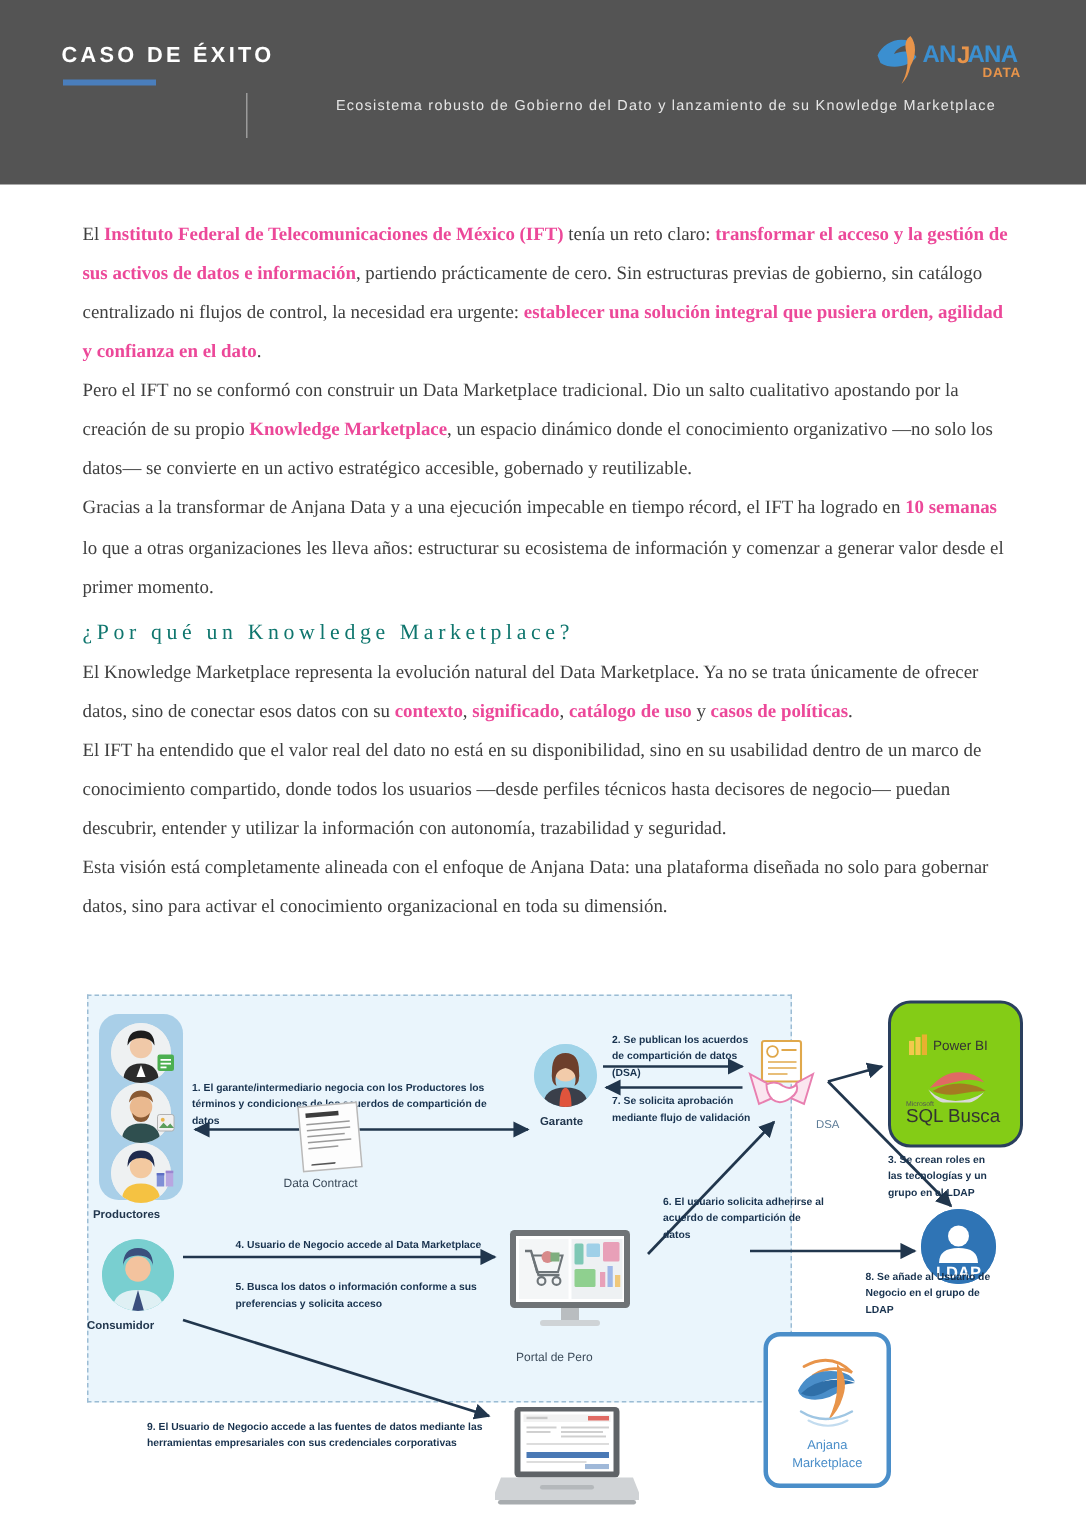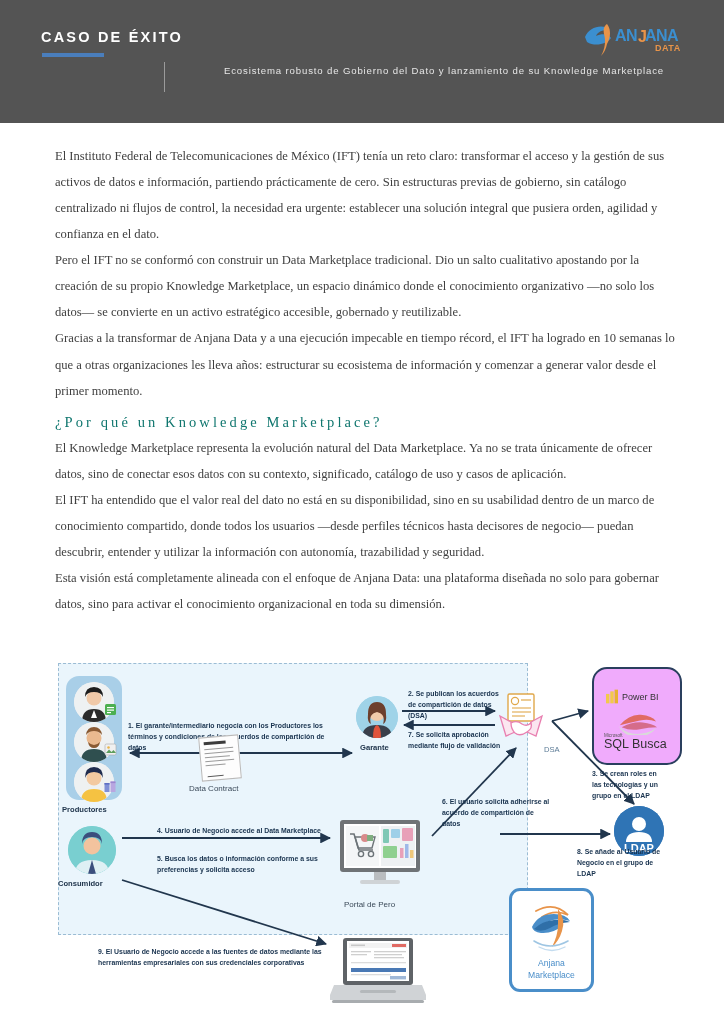--- a/index.html
+++ b/index.html
@@ -45,21 +45,21 @@
   .logo{position:absolute; right:37px; top:20px; width:104px; height:38px;}
   .logo svg{display:block;}
 
   
   .content{position:absolute; left:0; top:123px; width:724px;}
   .para{
     margin:0; padding:0 48px 0 55px;
     font-size:12.6px; line-height:2.07;
     color:#3f3f3f; text-align:left;
   }
-  .para b{font-weight:normal; color:#404040;}
+  .para b{font-weight:bold; color:#ec4899;}
   .p1{padding-top:20px;}
   .section-head{
     margin:0; padding:10px 55px 4px 55px;
     font-family:Liberation Serif, serif;
     font-size:14.5px; font-weight:normal;
     letter-spacing:3.1px;
     color:#0f766e;
   }
 
   
@@ -112,21 +112,21 @@
   
   .garante{
     left:356px; top:48px; width:42px; height:42px; border-radius:50%;
     background:#9fd3e8; overflow:hidden;
   }
   
   .dsa{left:497px; top:44px; width:48px; height:48px;}
   
   .techcard{
     left:592px; top:19px; width:86px; height:94px;
-    background:#f0abfc; border:2.2px solid #2a3f5e; border-radius:15px;
+    background:#84cc16; border:2.2px solid #2a3f5e; border-radius:15px;
   }
   
   .ldap{
     left:614px; top:158px; width:50px; height:50px; border-radius:50%;
     background:#2f74b5;
   }
   
   .consumidor{
     left:68px; top:178px; width:48px; height:48px; border-radius:50%;
     background:#79cfd0; overflow:hidden;
@@ -178,21 +178,21 @@
   <div class="content">
 
     <p class="para p1"><span>El </span><b>Instituto Federal de Telecomunicaciones de México (IFT)</b><span> tenía un reto claro: </span><b>transformar el acceso y la gestión de sus activos de datos e información</b><span>, partiendo prácticamente de cero. Sin estructuras previas de gobierno, sin catálogo centralizado ni flujos de control, la necesidad era urgente: </span><b>establecer una solución integral que pusiera orden, agilidad y confianza en el dato</b><span>.</span></p>
 
     <p class="para"><span>Pero el IFT no se conformó con construir un Data Marketplace tradicional. Dio un salto cualitativo apostando por la creación de su propio </span><b>Knowledge Marketplace</b><span>, un espacio dinámico donde el conocimiento organizativo —no solo los datos— se convierte en un activo estratégico accesible, gobernado y reutilizable.</span></p>
 
     <p class="para"><span>Gracias a la transformar de Anjana Data y a una ejecución impecable en tiempo récord, el IFT ha logrado en </span><b>10 semanas</b><span> lo que a otras organizaciones les lleva años: estructurar su ecosistema de información y comenzar a generar valor desde el primer momento.</span></p>
 
     <h2 class="section-head">¿Por qué un Knowledge Marketplace?</h2>
 
-    <p class="para"><span>El Knowledge Marketplace representa la evolución natural del Data Marketplace. Ya no se trata únicamente de ofrecer datos, sino de conectar esos datos con su </span><b>contexto</b><span>, </span><b>significado</b><span>, </span><b>catálogo de uso</b><span> y </span><b>casos de aplicación</b><span>.</span></p>
+    <p class="para"><span>El Knowledge Marketplace representa la evolución natural del Data Marketplace. Ya no se trata únicamente de ofrecer datos, sino de conectar esos datos con su </span><b>contexto</b><span>, </span><b>significado</b><span>, </span><b>catálogo de uso</b><span> y </span><b>casos de políticas</b><span>.</span></p>
 
     <p class="para">El IFT ha entendido que el valor real del dato no está en su disponibilidad, sino en su usabilidad dentro de un marco de conocimiento compartido, donde todos los usuarios —desde perfiles técnicos hasta decisores de negocio— puedan descubrir, entender y utilizar la información con autonomía, trazabilidad y seguridad.</p>
 
     <p class="para">Esta visión está completamente alineada con el enfoque de Anjana Data: una plataforma diseñada no solo para gobernar datos, sino para activar el conocimiento organizacional en toda su dimensión.</p>
   </div>
 
   <div class="diagram">
 
     <div class="dash-region"></div>
 

